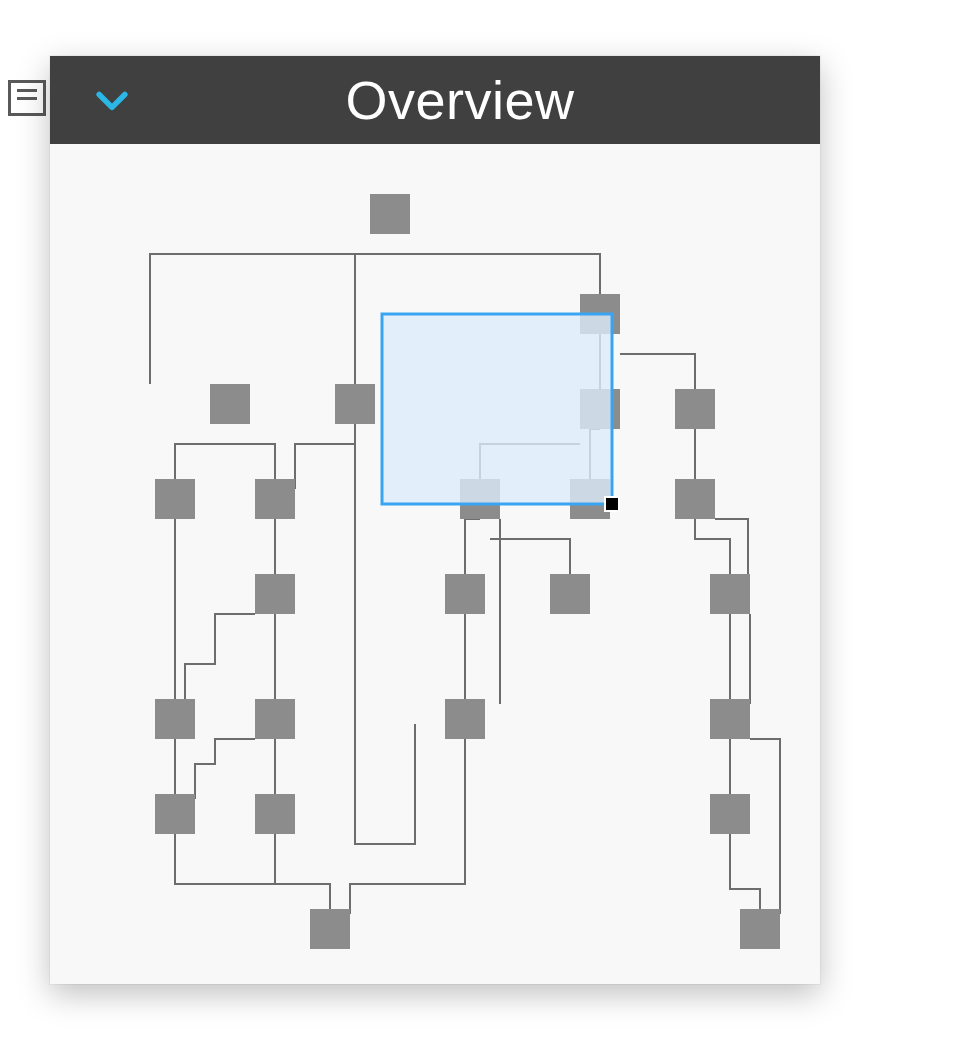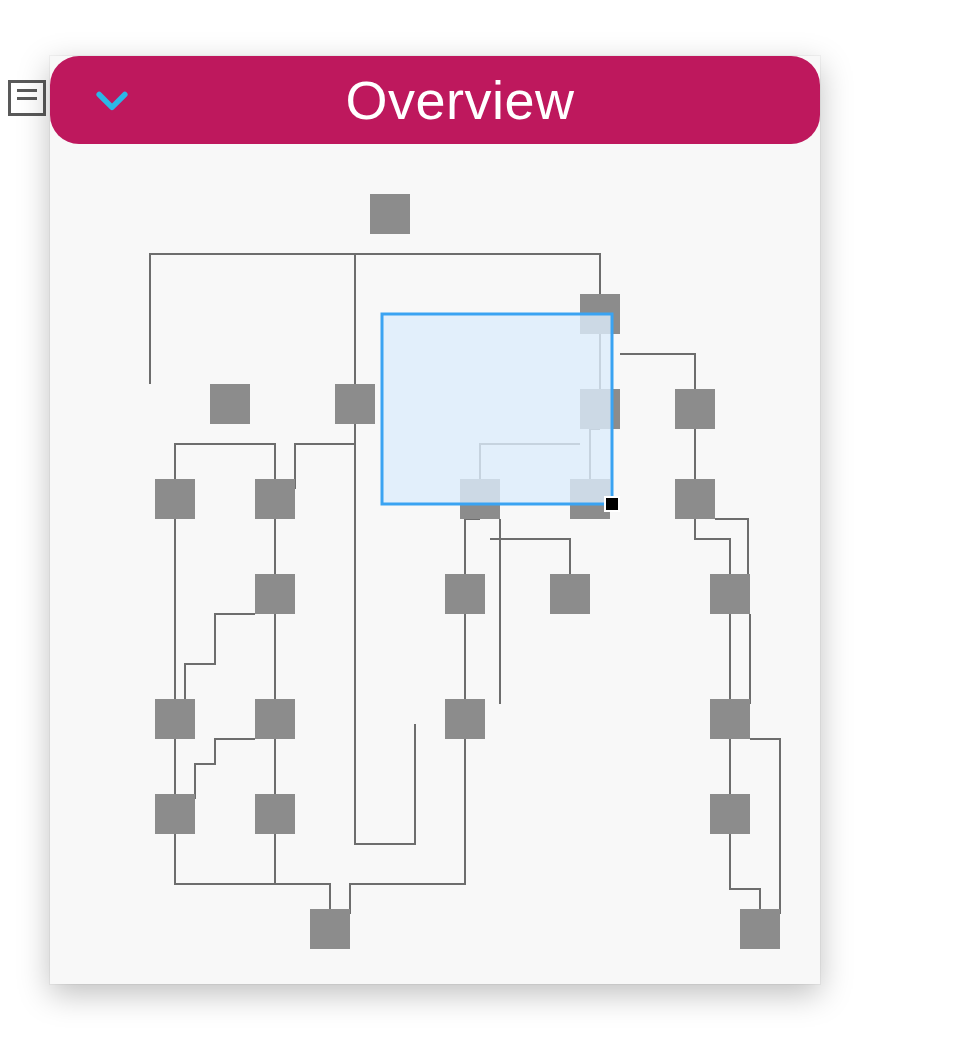--- a/index.html
+++ b/index.html
@@ -4,21 +4,21 @@
 <style>
   html,body{margin:0;padding:0;width:968px;height:1062px;background:#ffffff;font-family:"Segoe UI",Arial,sans-serif;overflow:hidden;}
   .canvas{position:relative;width:968px;height:1062px;}
   
   .bg-icon{position:absolute;left:8px;top:80px;width:32px;height:30px;border:3px solid #595959;background:#fff;}
   .bg-icon:before,.bg-icon:after{content:"";position:absolute;background:#595959;}
   .bg-icon:before{left:6px;right:6px;top:6px;height:3px;}
   .bg-icon:after{left:6px;right:6px;top:14px;height:3px;}
   
   .panel{position:absolute;left:50px;top:56px;width:770px;background:#f8f8f8;box-shadow:0 10px 30px rgba(0,0,0,.25),0 0 0 1px rgba(0,0,0,.04);}
-  .panel-header{height:88px;background:#be185d;color:#fff;display:flex;align-items:center;gap:36px;padding:0 40px;border-radius:29px;}
+  .panel-header{height:88px;background:#404040;color:#fff;display:flex;align-items:center;gap:36px;padding:0 40px;}
   .chev{color:#2bb7e6;}
   .chev svg{display:block;}
   .panel-title{font-size:54px;font-weight:400;letter-spacing:.5px;flex:1;text-align:center;margin-right:30px;}
   .panel-body{position:relative;height:840px;}
   .panel-body svg{position:absolute;inset:0;}
   .node{fill:#8c8c8c;}
   .edge{stroke:#6d6d6d;stroke-width:2;fill:none;}
   .viewport-rect{fill:#dcecfb;stroke:#3aa3f2;stroke-width:3;fill-opacity:.8;}
   .viewport-handle{fill:#000;stroke:#fff;stroke-width:2;}
 </style>

